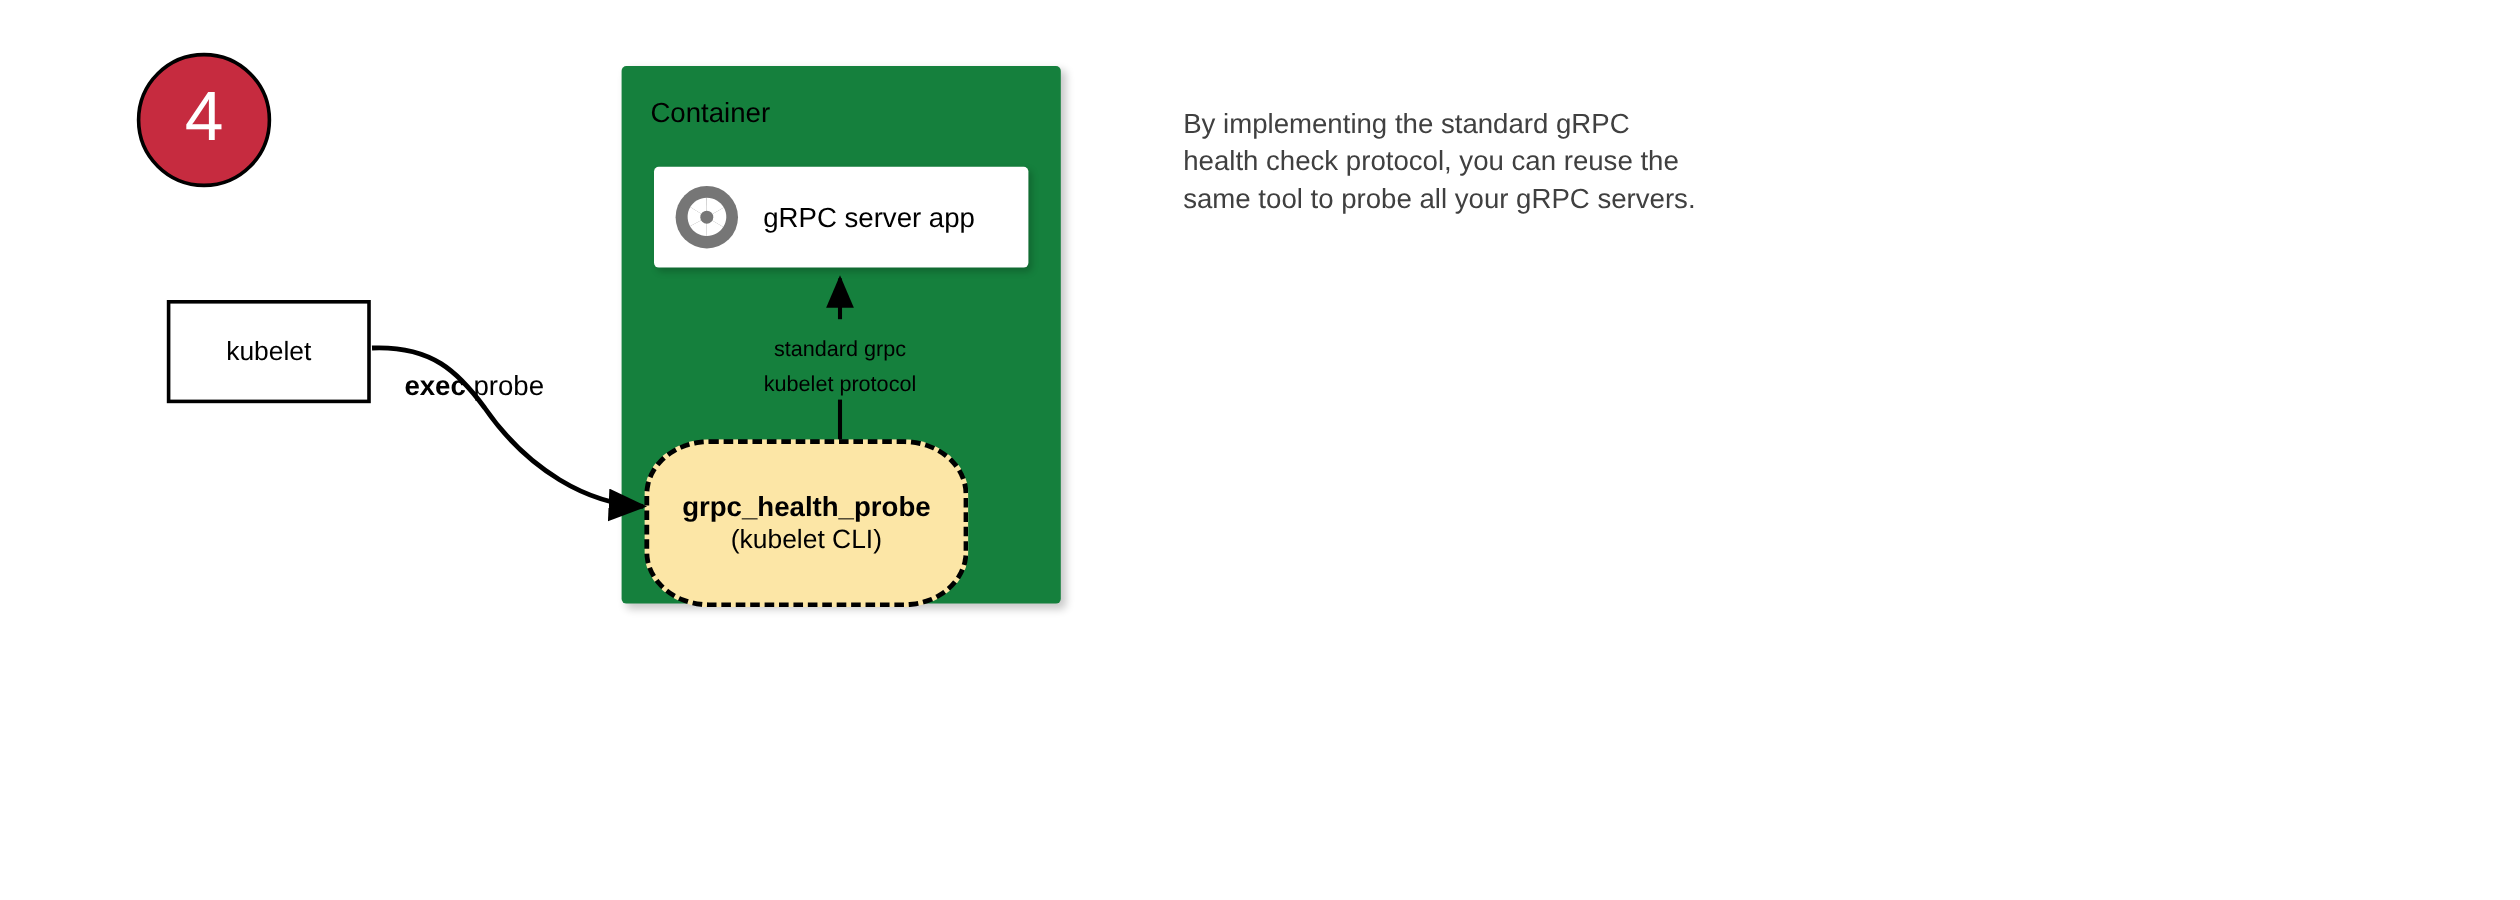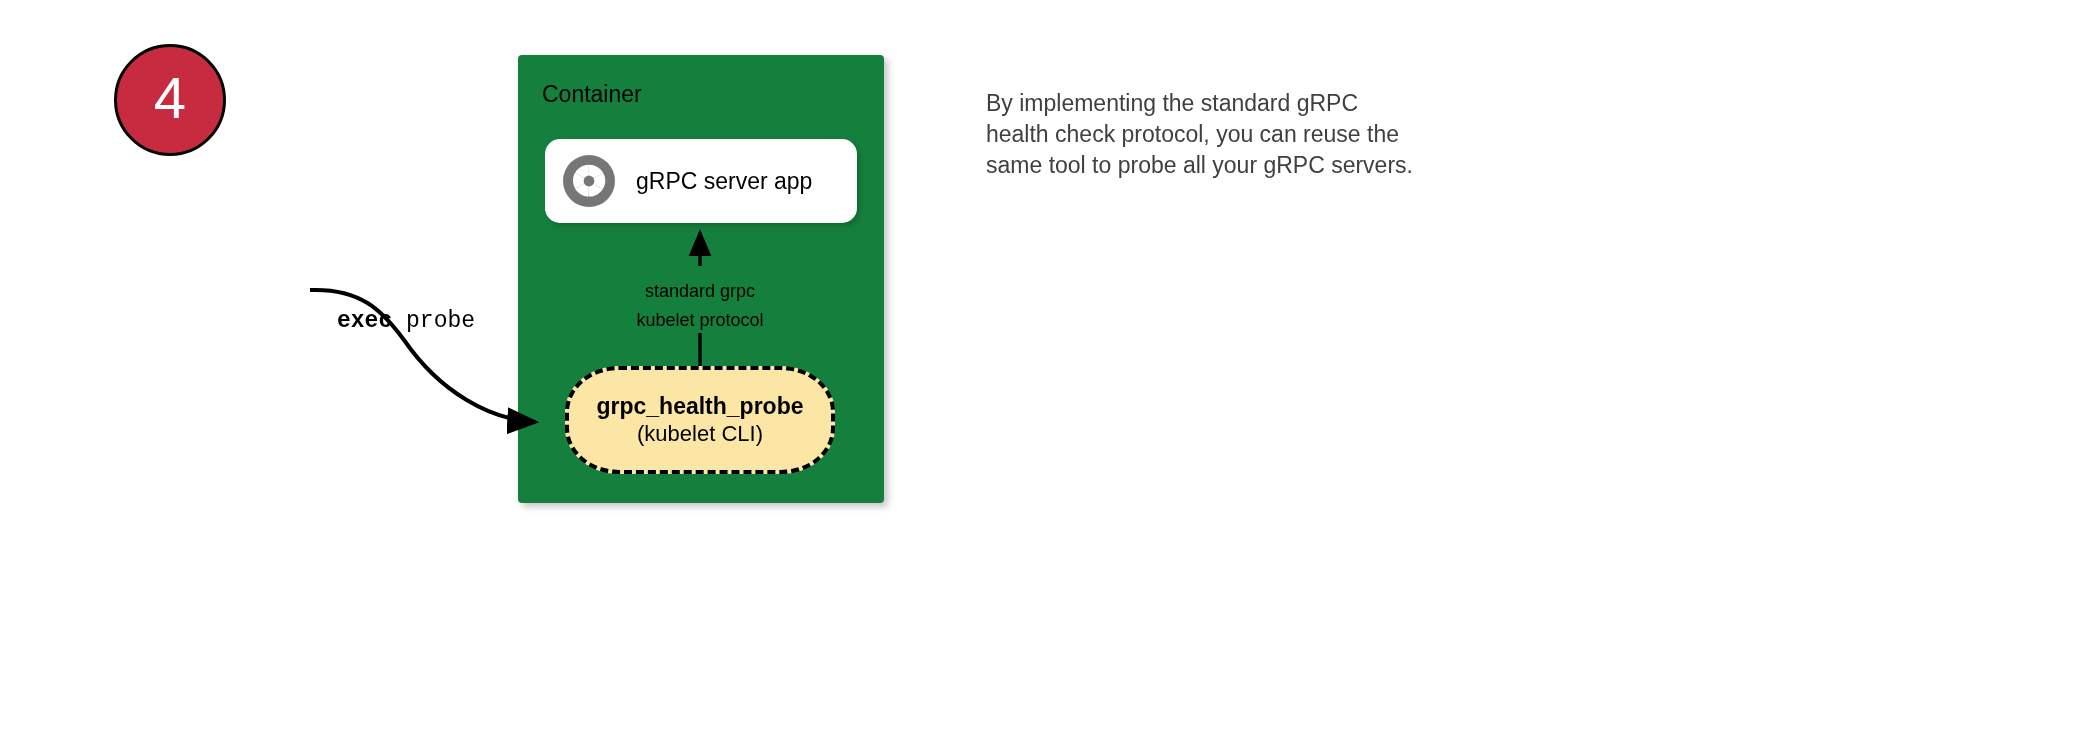--- a/index.html
+++ b/index.html
@@ -66,21 +66,20 @@
     color: #000000;
   }
 
   
   .exec-probe-label {
     position: absolute;
     left: 337px;
     top: 308px;
     font-size: 23px;
     white-space: nowrap;
-    font-family: Liberation Mono, monospace;
   }
   .exec-probe-label .kw { font-weight: 700; }
 
   
   .container-panel {
     position: absolute;
     left: 518px;
     top: 55px;
     width: 366px;
     height: 448px;
@@ -97,41 +96,41 @@
   }
 
   
   .server-card {
     position: absolute;
     left: 545px;
     top: 139px;
     width: 312px;
     height: 84px;
     background: #ffffff;
-    border-radius: 15px;
+    border-radius: 4px;
     box-shadow: 3px 3px 6px rgba(0,0,0,0.20);
     display: flex;
     align-items: center;
     padding-left: 16px;
     box-sizing: border-box;
   }
   .server-icon { width: 56px; height: 56px; flex: 0 0 auto; }
   .server-card-label {
     font-size: 23px;
     margin-left: 19px;
     color: #000000;
   }
 
   
   .probe-node {
     position: absolute;
-    left: 565px;
+    left: 537px;
     top: 366px;
     width: 270px;
-    height: 108px;
+    height: 140px;
     background: #FCE6A6;
     border: 4px dashed #000000;
     border-radius: 54px / 46px;
     box-sizing: border-box;
     display: flex;
     flex-direction: column;
     align-items: center;
     justify-content: center;
   }
   .probe-title {
@@ -205,20 +204,23 @@
       </svg>
     </span>
     <span class="server-card-label">gRPC server app</span>
   </div>
 
   <div class="probe-node">
     <span class="probe-title">grpc_health_probe</span>
     <span class="probe-sub">(kubelet CLI)</span>
   </div>
 
+  <div class="kubelet-box">
+    <span class="kubelet-label">kubelet</span>
+  </div>
 
   <svg class="connectors" viewBox="0 0 2100 750">
     <defs>
       <marker id="arrowhead" markerWidth="9" markerHeight="9" refX="7.2" refY="3.4" orient="auto" markerUnits="strokeWidth">
         <path d="M0,0 L8,3.4 L0,6.8 z" fill="#000000"></path>
       </marker>
     </defs>
 
     <path d="M310,290 C360,288 382,310 404,340 C440,392 490,420 536,422" fill="none" stroke="#000000" stroke-width="4" marker-end="url(#arrowhead)"></path>
 

